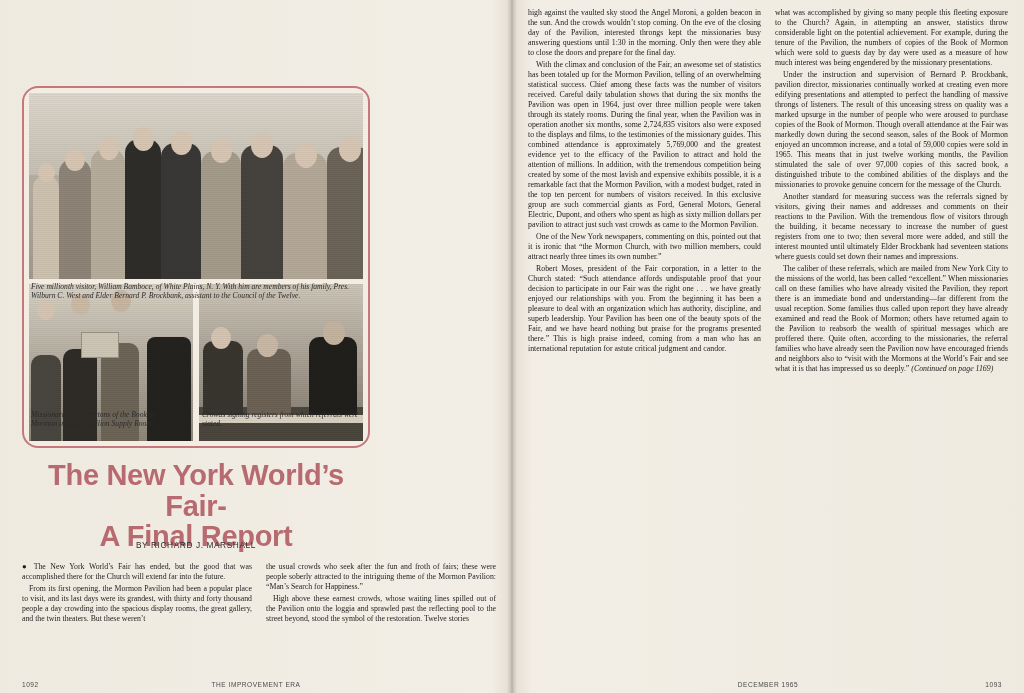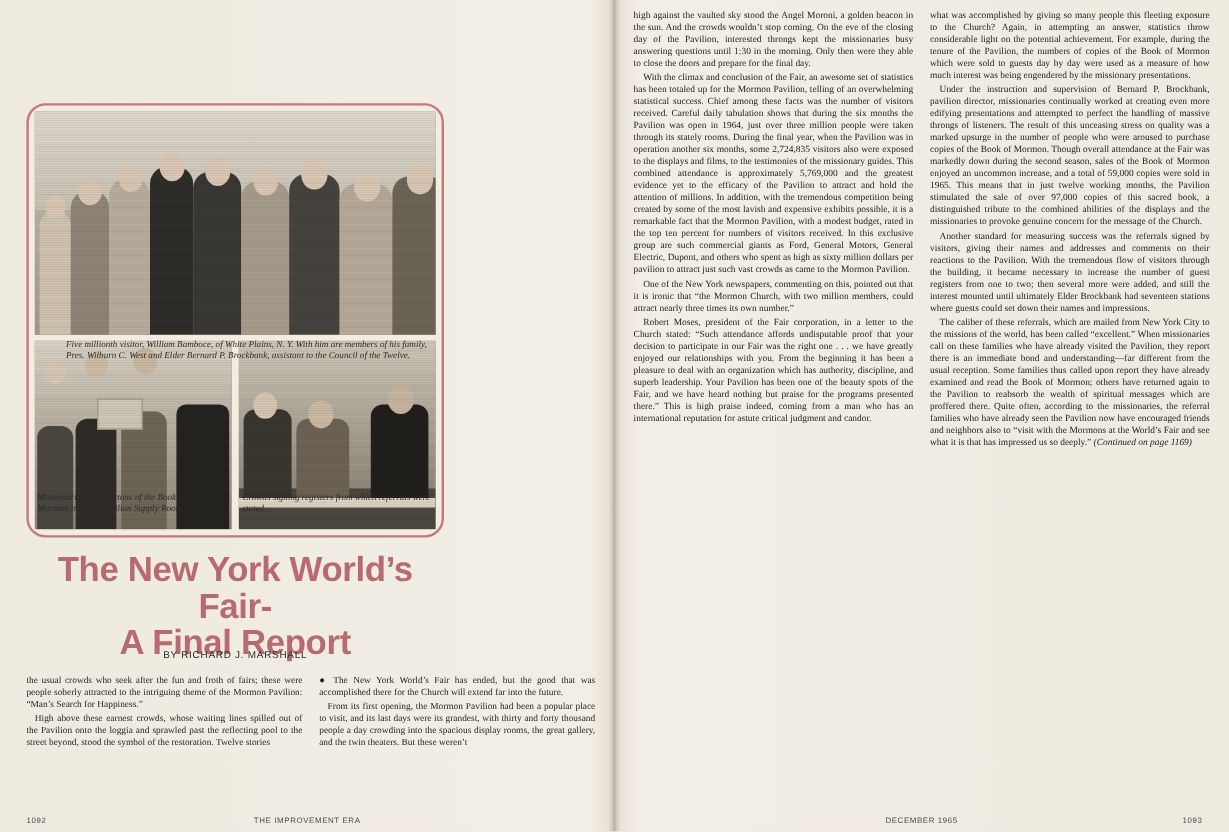--- a/index.html
+++ b/index.html
@@ -90,21 +90,20 @@
     line-height: 1.22;
     color: #2b2b2b;
     margin: 2px 0 0 0;
   }
   .cap-top {
     position: absolute;
     left: 7px;
     right: 7px;
     top: 192px;
     font-size: 7.6px;
-    margin-left: 24px;
   }
   .cap-bl {
     position: absolute;
     left: 7px;
     width: 150px;
     top: 320px;
   }
   .cap-br {
     position: absolute;
     left: 178px;
@@ -298,26 +297,26 @@
 
       <div class="headline">
         <div>The New York World’s Fair-</div>
         <div>A Final Report</div>
       </div>
 
       <div class="byline">BY RICHARD J. MARSHALL</div>
 
       <div class="left-cols">
         <div class="col">
+          <p class="first">● The New York World’s Fair has ended, but the good that was accomplished there for the Church will extend far into the future.</p>
+          <p>From its first opening, the Mormon Pavilion had been a popular place to visit, and its last days were its grandest, with thirty and forty thousand people a day crowding into the spacious display rooms, the great gallery, and the twin theaters. But these weren’t</p>
+        </div>
+        <div class="col">
           <p class="first">the usual crowds who seek after the fun and froth of fairs; these were people soberly attracted to the intriguing theme of the Mormon Pavilion: “Man’s Search for Happiness.”</p>
           <p>High above these earnest crowds, whose waiting lines spilled out of the Pavilion onto the loggia and sprawled past the reflecting pool to the street beyond, stood the symbol of the restoration. Twelve stories</p>
-        </div>
-        <div class="col">
-          <p class="first">● The New York World’s Fair has ended, but the good that was accomplished there for the Church will extend far into the future.</p>
-          <p>From its first opening, the Mormon Pavilion had been a popular place to visit, and its last days were its grandest, with thirty and forty thousand people a day crowding into the spacious display rooms, the great gallery, and the twin theaters. But these weren’t</p>
         </div>
       </div>
 
       <div class="folio left">1092</div>
       <div class="folio center-left">THE IMPROVEMENT ERA</div>
     </div>
 
     <div class="leaf right">
       <div class="text-cols">
         <div class="tcol">

